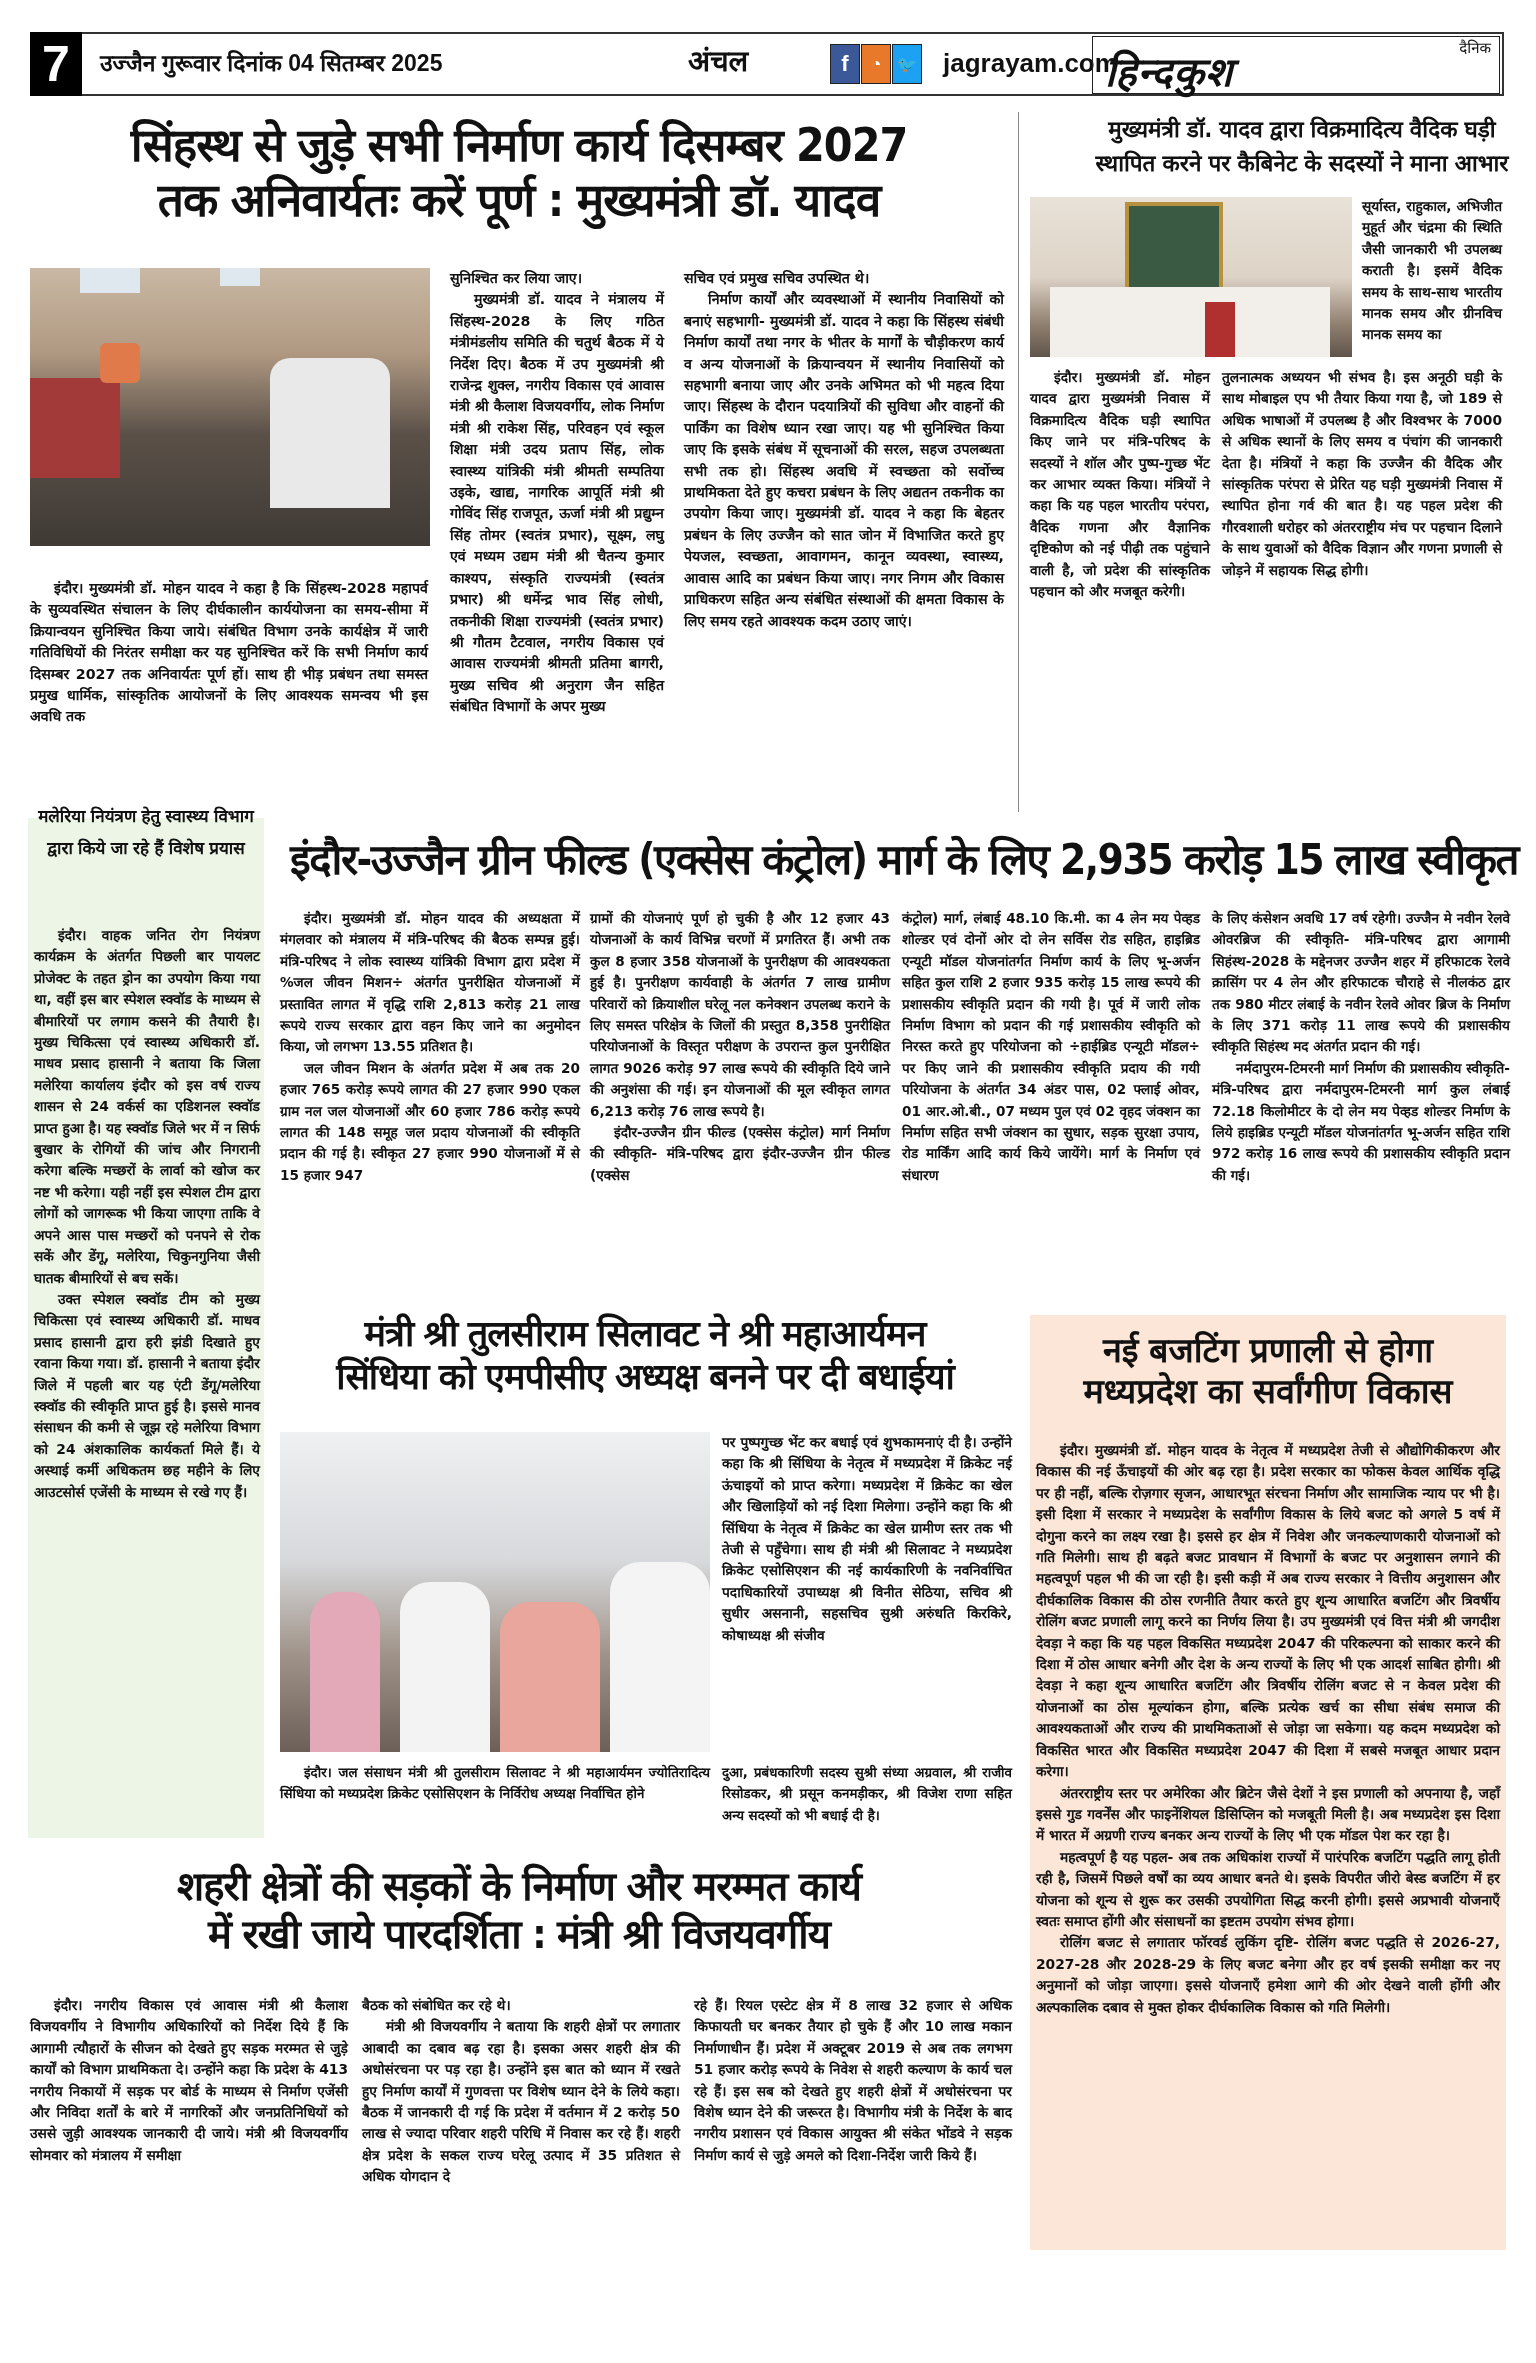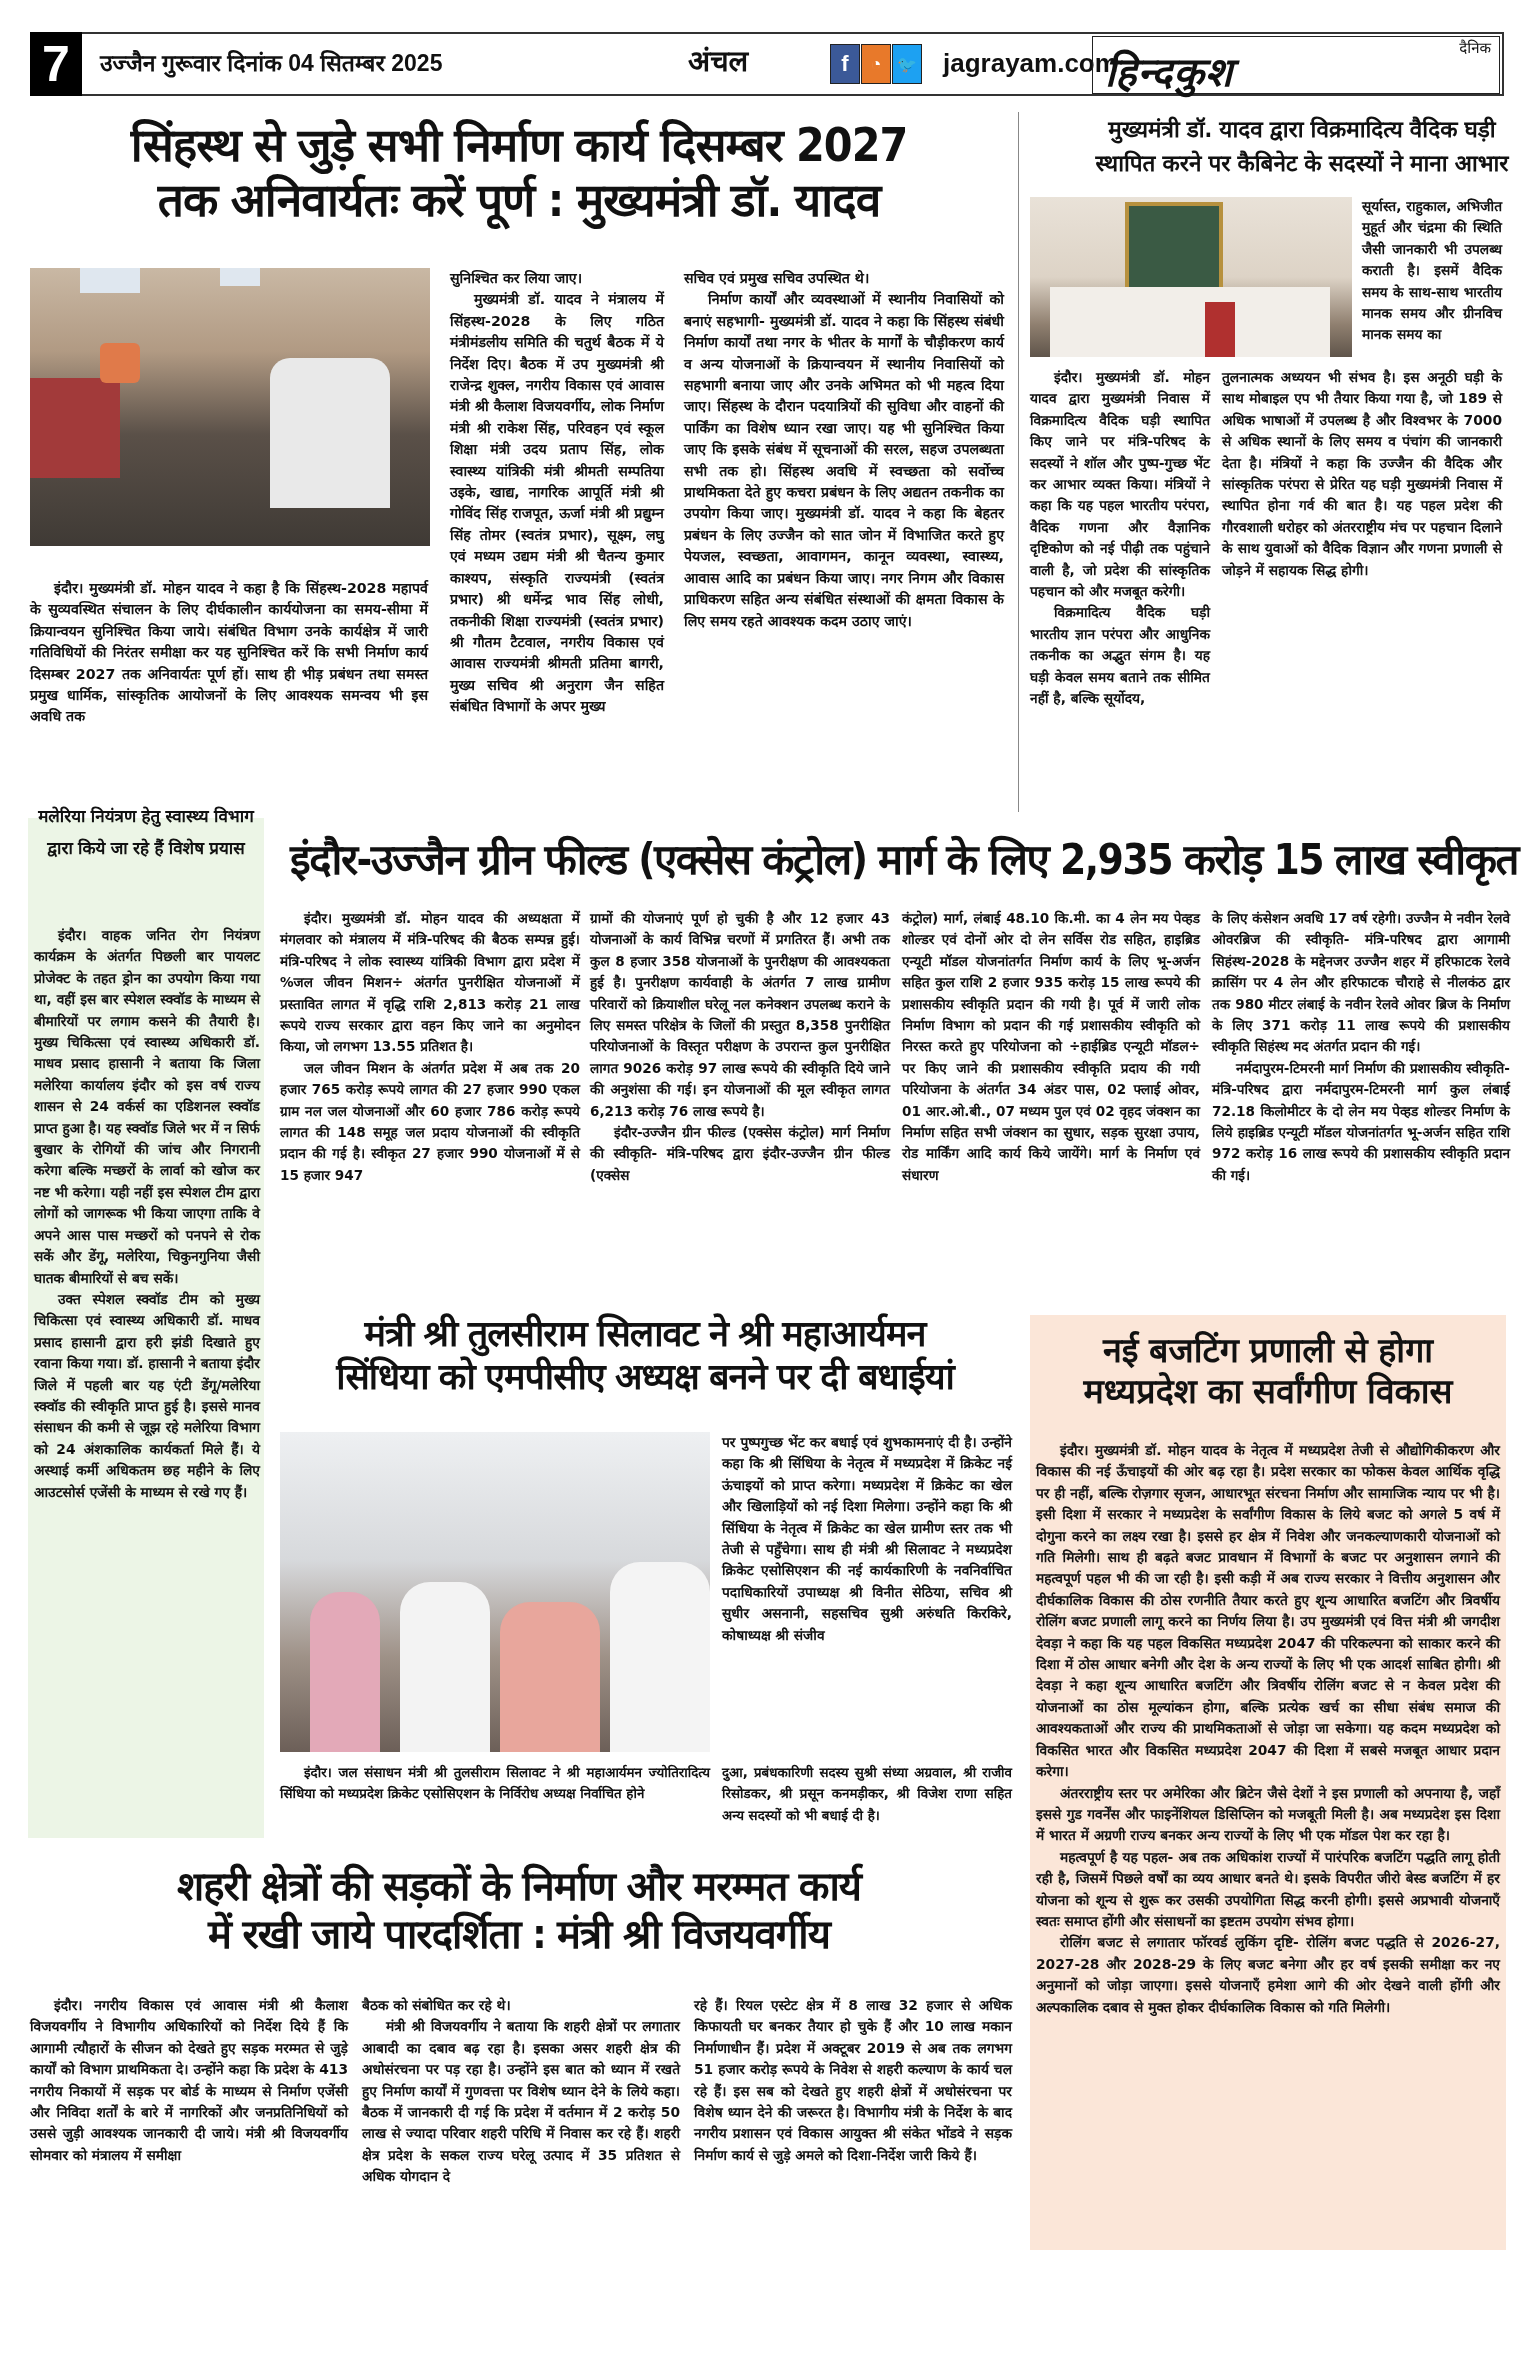--- a/index.html
+++ b/index.html
@@ -75,21 +75,20 @@
 <div class="abs photo" style="left:1030px;top:197px;width:322px;height:160px;background:linear-gradient(180deg,#e9e2d8 0%,#ddd3c6 50%,#8f7f6f 80%,#5f544a 100%);">
   <div style="position:absolute;left:95px;top:5px;width:90px;height:110px;background:#3a5a44;border:4px solid #b7913e;"></div>
   <div style="position:absolute;left:20px;top:90px;width:280px;height:70px;background:#f2eee9;"></div>
   <div style="position:absolute;left:175px;top:105px;width:30px;height:55px;background:#b0302f;"></div>
 </div>
 <div class="abs body" style="left:1362px;top:196px;width:140px;font-size:13.8px;">
   <p class="noind">सूर्यास्त, राहुकाल, अभिजीत मुहूर्त और चंद्रमा की स्थिति जैसी जानकारी भी उपलब्ध कराती है। इसमें वैदिक समय के साथ-साथ भारतीय मानक समय और ग्रीनविच मानक समय का</p>
 </div>
 <div class="abs body" style="left:1030px;top:367px;width:180px;font-size:13.8px;">
   <p>इंदौर। मुख्यमंत्री डॉ. मोहन यादव द्वारा मुख्यमंत्री निवास में विक्रमादित्य वैदिक घड़ी स्थापित किए जाने पर मंत्रि-परिषद के सदस्यों ने शॉल और पुष्प-गुच्छ भेंट कर आभार व्यक्त किया। मंत्रियों ने कहा कि यह पहल भारतीय परंपरा, वैदिक गणना और वैज्ञानिक दृष्टिकोण को नई पीढ़ी तक पहुंचाने वाली है, जो प्रदेश की सांस्कृतिक पहचान को और मजबूत करेगी।</p>
-  <p>विक्रमादित्य वैदिक घड़ी भारतीय ज्ञान परंपरा और आधुनिक तकनीक का अद्भुत संगम है। यह घड़ी केवल समय बताने तक सीमित नहीं है, बल्कि सूर्योदय,</p>
 </div>
 <div class="abs body" style="left:1222px;top:367px;width:280px;font-size:13.8px;">
   <p class="noind">तुलनात्मक अध्ययन भी संभव है। इस अनूठी घड़ी के साथ मोबाइल एप भी तैयार किया गया है, जो 189 से अधिक भाषाओं में उपलब्ध है और विश्वभर के 7000 से अधिक स्थानों के लिए समय व पंचांग की जानकारी देता है। मंत्रियों ने कहा कि उज्जैन की वैदिक और सांस्कृतिक परंपरा से प्रेरित यह घड़ी मुख्यमंत्री निवास में स्थापित होना गर्व की बात है। यह पहल प्रदेश की गौरवशाली धरोहर को अंतरराष्ट्रीय मंच पर पहचान दिलाने के साथ युवाओं को वैदिक विज्ञान और गणना प्रणाली से जोड़ने में सहायक सिद्ध होगी।</p>
 </div>
 
 <div class="abs green" style="left:28px;top:818px;width:236px;height:1020px;"></div>
 <div class="abs h-big" style="left:34px;top:800px;width:224px;font-size:17px;line-height:32px;letter-spacing:0;">मलेरिया नियंत्रण हेतु स्वास्थ्य विभाग द्वारा किये जा रहे हैं विशेष प्रयास</div>
 <div class="abs body" style="left:34px;top:925px;width:226px;font-size:13.8px;">
   <p>इंदौर। वाहक जनित रोग नियंत्रण कार्यक्रम के अंतर्गत पिछली बार पायलट प्रोजेक्ट के तहत ड्रोन का उपयोग किया गया था, वहीं इस बार स्पेशल स्क्वॉड के माध्यम से बीमारियों पर लगाम कसने की तैयारी है। मुख्य चिकित्सा एवं स्वास्थ्य अधिकारी डॉ. माधव प्रसाद हासानी ने बताया कि जिला मलेरिया कार्यालय इंदौर को इस वर्ष राज्य शासन से 24 वर्कर्स का एडिशनल स्क्वॉड प्राप्त हुआ है। यह स्क्वॉड जिले भर में न सिर्फ बुखार के रोगियों की जांच और निगरानी करेगा बल्कि मच्छरों के लार्वा को खोज कर नष्ट भी करेगा। यही नहीं इस स्पेशल टीम द्वारा लोगों को जागरूक भी किया जाएगा ताकि वे अपने आस पास मच्छरों को पनपने से रोक सकें और डेंगू, मलेरिया, चिकुनगुनिया जैसी घातक बीमारियों से बच सकें।</p>
   <p>उक्त स्पेशल स्क्वॉड टीम को मुख्य चिकित्सा एवं स्वास्थ्य अधिकारी डॉ. माधव प्रसाद हासानी द्वारा हरी झंडी दिखाते हुए रवाना किया गया। डॉ. हासानी ने बताया इंदौर जिले में पहली बार यह एंटी डेंगू/मलेरिया स्क्वॉड की स्वीकृति प्राप्त हुई है। इससे मानव संसाधन की कमी से जूझ रहे मलेरिया विभाग को 24 अंशकालिक कार्यकर्ता मिले हैं। ये अस्थाई कर्मी अधिकतम छह महीने के लिए आउटसोर्स एजेंसी के माध्यम से रखे गए हैं।</p>

